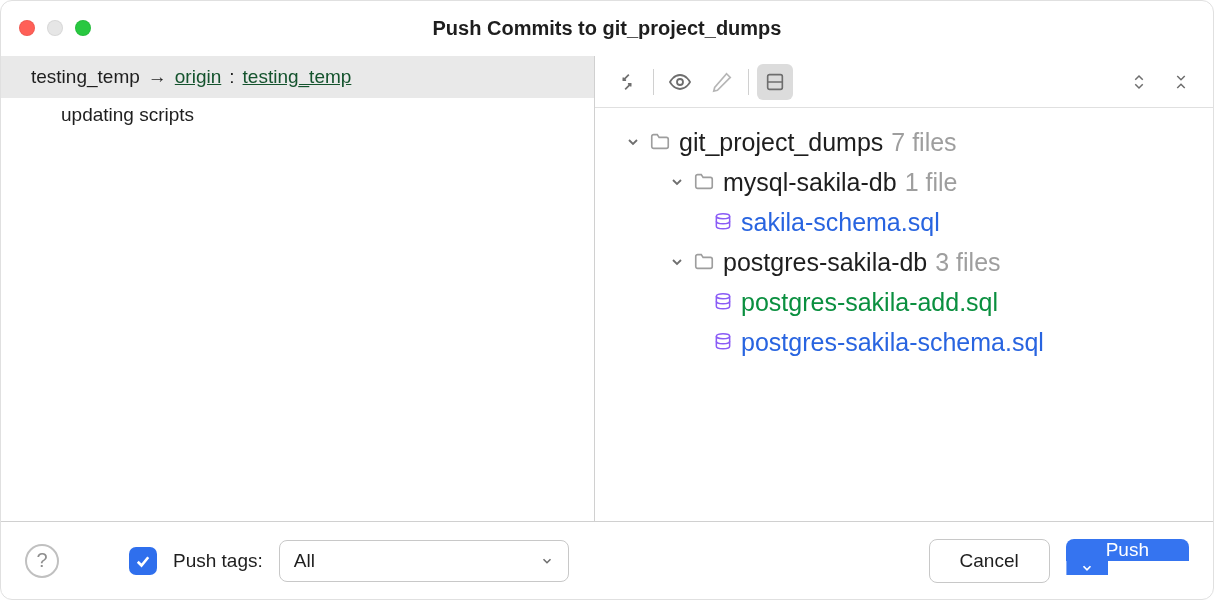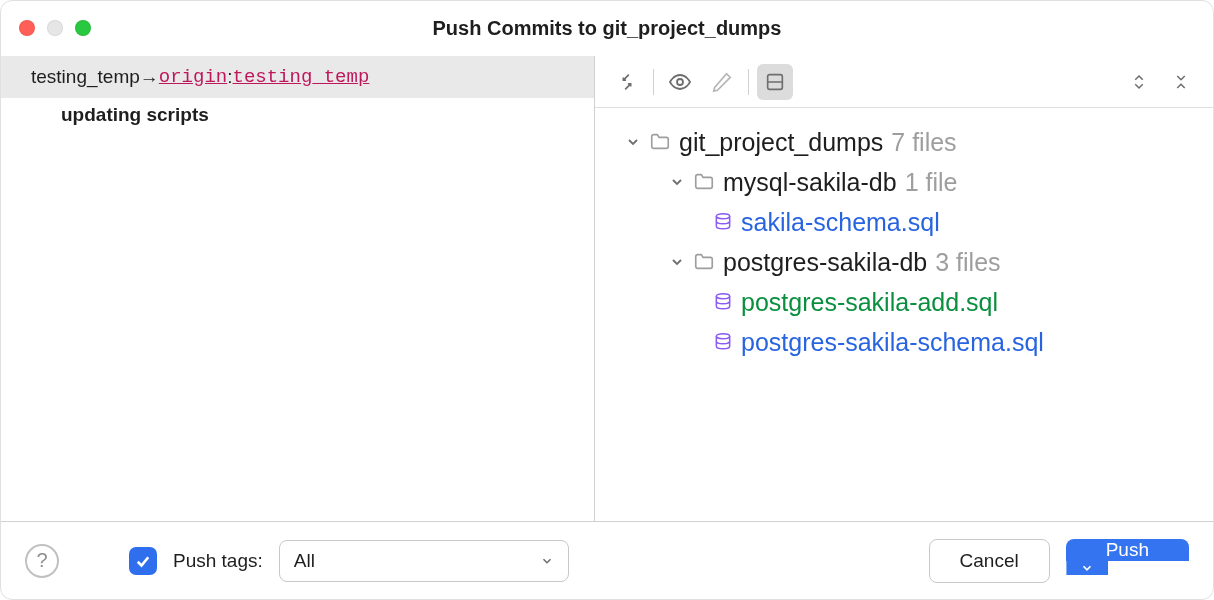--- a/index.html
+++ b/index.html
@@ -63,31 +63,30 @@
       flex-direction: column;
       min-width: 0;
     }
     .branch-row {
       background: #e9e9e9;
       height: 42px;
       display: flex;
       align-items: center;
       padding: 0 30px;
       font-size: 19px;
+      gap: 8px;
     }
     .branch-link {
-      color: #be185d;
+      color: #14532d;
       text-decoration: underline;
       cursor: pointer;
-      font-family: Liberation Mono, monospace;
     }
     .commit-row {
       padding: 6px 0 6px 60px;
       font-size: 19px;
-      font-weight: bold;
     }
     .toolbar {
       height: 52px;
       display: flex;
       align-items: center;
       padding: 0 14px;
       gap: 6px;
       border-bottom: 1px solid #e0e0e0;
     }
     .tb-btn {

